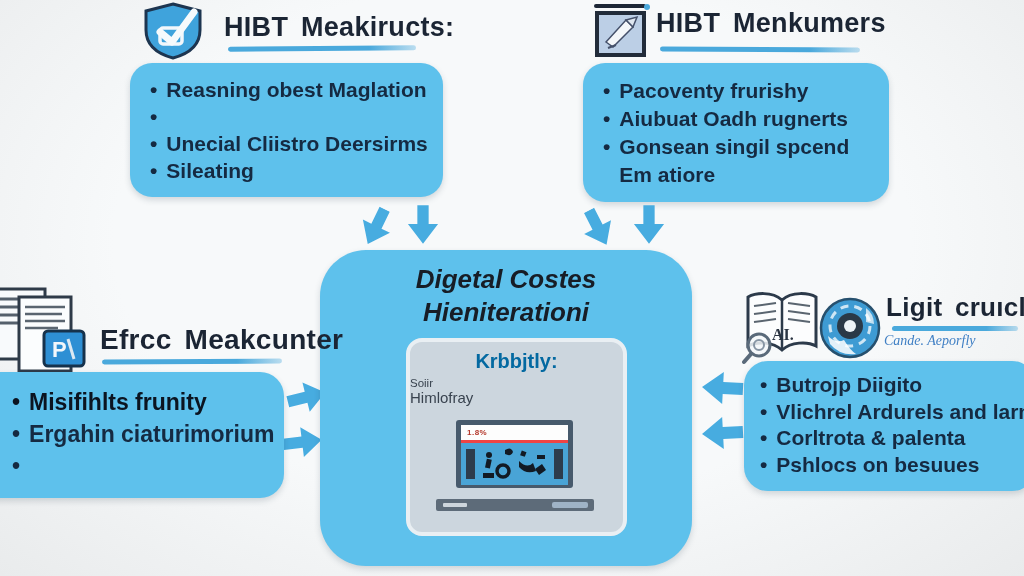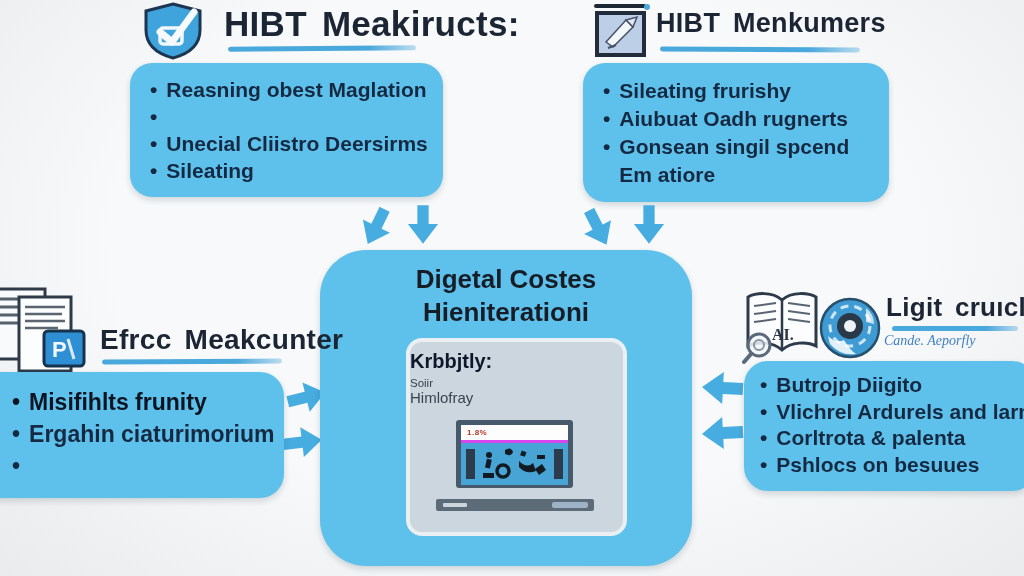--- a/index.html
+++ b/index.html
@@ -16,43 +16,43 @@
   .bluebox{
     background:#5ec1ec;border-radius:22px;
     box-shadow:0 3px 6px rgba(40,60,80,.18);
     box-sizing:border-box;color:#152a42;
   }
   .bullet{display:flex;gap:9px;font-weight:700;}
   .bullet .dot{flex:0 0 auto;font-weight:800;}
   
   .center-title{font-weight:800;color:#171d26;text-align:center;line-height:1.25;}
   .panel{background:#ccd6de;border:4px solid #e9eff3;border-radius:16px;box-sizing:border-box;}
-  .panel-head{font-weight:800;color:#0f172a;text-align:left;}
+  .panel-head{font-weight:800;color:#0369a1;text-align:center;}
   .panel-sub{font-weight:400;color:#39434f;text-align:left;}
   .window{background:#ffffff;border:5px solid #475a6c;border-radius:3px;box-sizing:border-box;}
-  .win-topbar{height:15px;background:#fdfdfd;border-bottom:3px solid #d946ef;display:flex;align-items:center;}
+  .win-topbar{height:15px;background:#fdfdfd;border-bottom:3px solid #ef4444;display:flex;align-items:center;}
   .win-stat{color:#b4372a;font-size:8px;font-weight:800;padding-left:6px;letter-spacing:.5px;}
   .win-content{height:42px;background:#49a4d6;}
   .progress{background:#5d6b79;border-radius:2px;}
   .subtitle-script{font-family:"Liberation Serif", serif;font-style:italic;color:#3f7fc4;white-space:nowrap;}
   svg{display:block;}
 </style>
 </head>
 <body>
 
 <div id="stage">
 
   <div class="abs" style="left:136px;top:2px;width:74px;height:58px;">
     <svg width="74" height="58" viewBox="0 0 74 58">
       <path d="M37 2 L64 9 V28 C64 44 52 52 37 56 C22 52 10 44 10 28 V9 Z" fill="#3fa3dc" stroke="#1d3550" stroke-width="3"></path>
       <rect x="24" y="26" width="22" height="16" rx="3" fill="none" stroke="#f2f7fb" stroke-width="3.5"></rect>
       <path d="M24 30 L36 40 L58 10" fill="none" stroke="#f6fafc" stroke-width="7" stroke-linecap="round" stroke-linejoin="round"></path>
     </svg>
   </div>
-  <div class="abs sec-title" style="left:224px;top:4px;font-size:35px;">HIBT Meakiructs:</div>
+  <div class="abs sec-title" style="left:224px;top:12px;font-size:27px;">HIBT Meakiructs:</div>
   <div class="abs underline" style="left:228px;top:46px;width:188px;transform:rotate(-.4deg);"></div>
   <div class="abs bluebox" style="left:130px;top:63px;width:313px;height:134px;padding:13px 12px 10px 20px;font-size:21px;line-height:27px;">
     <div class="bullet">
         <span class="dot">•</span>
         <span>Reasning obest Maglation</span>
       </div>
     <div class="bullet">
         <span class="dot">•</span>
       </div>
     <div class="bullet">
@@ -73,21 +73,21 @@
       <polygon points="14,38 34,16 41,23 21,43" fill="#f4f7fa" stroke="#44506a" stroke-width="1.5"></polygon>
       <path d="M34 16 L45 13 L41 23 Z" fill="#dfe7f0" stroke="#44506a" stroke-width="1.5"></path>
       <path d="M16 44 L24 41" stroke="#44506a" stroke-width="2"></path>
     </svg>
   </div>
   <div class="abs sec-title" style="left:656px;top:8px;font-size:27px;">HIBT Menkumers</div>
   <div class="abs underline" style="left:660px;top:47px;width:200px;transform:rotate(.3deg);"></div>
   <div class="abs bluebox" style="left:583px;top:63px;width:306px;height:139px;padding:14px 14px 10px 20px;font-size:21px;line-height:28px;">
     <div class="bullet">
         <span class="dot">•</span>
-        <span>Sileating frurishy</span>
+        <span>Pacoventy frurishy</span>
       </div>
     <div class="bullet">
         <span class="dot">•</span>
         <span>Aiubuat Oadh rugnerts</span>
       </div>
     <div class="bullet">
         <span class="dot">•</span>
         <span>Gonsean singil spcend Em atiore</span>
       </div>
   </div>
@@ -128,21 +128,21 @@
         <polygon points="42,11 22,11 22,1 1,17 22,33 22,23 42,23" fill="#47ace0"></polygon>
       </svg>
   </div>
   <div class="abs" style="left:700px;top:416px;transform:rotate(-3deg);">
     <svg width="44" height="34" viewBox="0 0 42 34">
         <polygon points="42,11 22,11 22,1 1,17 22,33 22,23 42,23" fill="#47ace0"></polygon>
       </svg>
   </div>
 
   <div class="abs bluebox" style="left:320px;top:250px;width:372px;height:316px;border-radius:46px;"></div>
-  <div class="abs center-title" style="left:320px;top:263px;width:372px;font-size:26px;">
+  <div class="abs center-title" style="left:320px;top:263px;width:372px;font-size:26px;font-style:italic;">
     <div>Digetal Costes</div>
     <div>Hieniterationi</div>
   </div>
   <div class="abs panel" style="left:406px;top:338px;width:221px;height:198px;">
     <div class="panel-head" style="margin-top:8px;font-size:20px;">Krbbjtly:</div>
     <div class="panel-sub" style="margin-top:4px;font-size:11.5px;">Soiir</div>
     <div class="panel-sub" style="font-size:15px;">Himlofray</div>
 
     <div class="window abs" style="left:46px;top:78px;width:117px;height:68px;">
       <div class="win-topbar">

